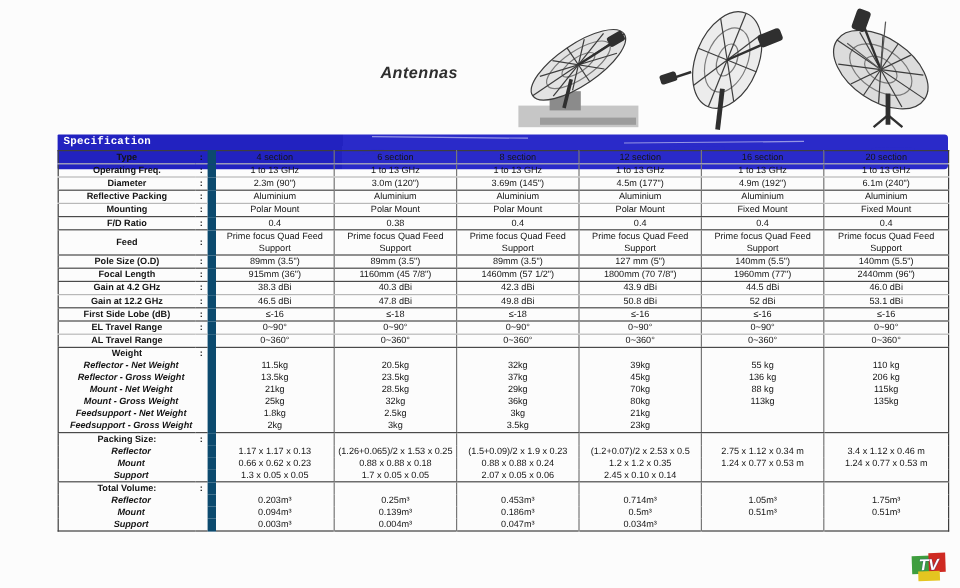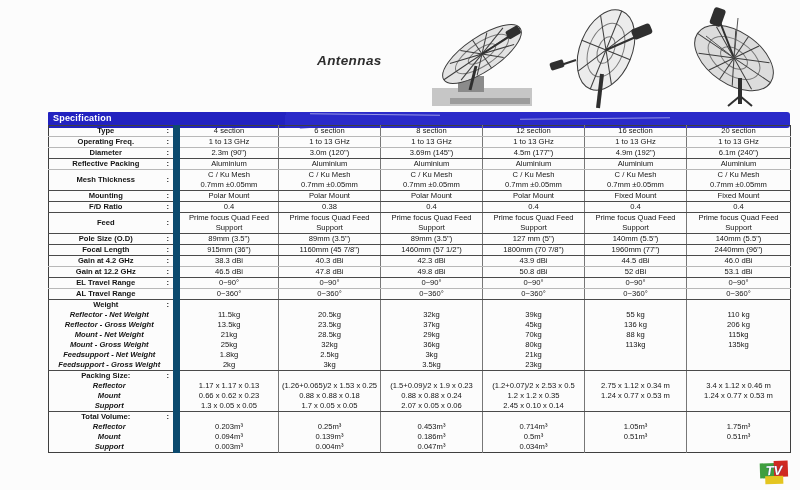--- a/index.html
+++ b/index.html
@@ -7,23 +7,24 @@
     width:800px;height:490px;position:relative;overflow:hidden;
     background:#fcfcfc;font-family:"Liberation Sans",sans-serif;
   }
   .page-title{
     position:absolute;left:317px;top:53px;
     font-size:13.5px;font-weight:bold;font-style:italic;color:#2e2e2e;letter-spacing:.4px;
   }
   .photo{position:absolute;}
   
   .spec-bar{
-    position:absolute;left:48px;top:112px;width:742px;height:16px;
+    position:absolute;left:48px;top:112px;width:742px;height:29px;
     background:linear-gradient(92deg,#2222c0 0 32%,#2a2ac9 32% 100%);
     border-radius:1px 3px 3px 1px;
+    font-family:Liberation Mono, monospace;
   }
   .spec-bar-label{
     color:#ffffff;font-size:9px;font-weight:bold;line-height:13px;padding-left:5px;
     letter-spacing:.2px;
   }
   .streak{position:absolute;background:rgba(255,255,255,.5);height:1px;}
   .streak-1{left:310px;top:114px;width:130px;transform:rotate(.6deg);}
   .streak-2{left:520px;top:118px;width:150px;transform:rotate(-.5deg);}
   .smudge{position:absolute;background:#2a2ac9;border-radius:2px;opacity:.9;}
   .smudge-1{left:299px;top:125px;width:21px;height:3px;transform:rotate(-3deg);}
@@ -174,36 +175,20 @@
           <td class="lbl">Reflective Packing</td>
           <td class="coln">:</td>
           <td class="val">Aluminium</td>
           <td class="val">Aluminium</td>
           <td class="val">Aluminium</td>
           <td class="val">Aluminium</td>
           <td class="val">Aluminium</td>
           <td class="val">Aluminium</td>
         </tr>
         <tr class="sep-dark">
-          <td class="lbl">Mesh Thickness</td>
-          <td class="coln">:</td>
-          <td class="val">C / Ku Mesh
-0.7mm ±0.05mm</td>
-          <td class="val">C / Ku Mesh
-0.7mm ±0.05mm</td>
-          <td class="val">C / Ku Mesh
-0.7mm ±0.05mm</td>
-          <td class="val">C / Ku Mesh
-0.7mm ±0.05mm</td>
-          <td class="val">C / Ku Mesh
-0.7mm ±0.05mm</td>
-          <td class="val">C / Ku Mesh
-0.7mm ±0.05mm</td>
-        </tr>
-        <tr class="sep-dark">
           <td class="lbl">Mounting</td>
           <td class="coln">:</td>
           <td class="val">Polar Mount</td>
           <td class="val">Polar Mount</td>
           <td class="val">Polar Mount</td>
           <td class="val">Polar Mount</td>
           <td class="val">Fixed Mount</td>
           <td class="val">Fixed Mount</td>
         </tr>
         <tr class="sep-dark">
@@ -265,20 +250,30 @@
         <tr class="sep-dark">
           <td class="lbl">Gain at 12.2 GHz</td>
           <td class="coln">:</td>
           <td class="val">46.5 dBi</td>
           <td class="val">47.8 dBi</td>
           <td class="val">49.8 dBi</td>
           <td class="val">50.8 dBi</td>
           <td class="val">52 dBi</td>
           <td class="val">53.1 dBi</td>
         </tr>
+        <tr class="sep-dark">
+          <td class="lbl">First Side Lobe (dB)</td>
+          <td class="coln">:</td>
+          <td class="val">≤-16</td>
+          <td class="val">≤-18</td>
+          <td class="val">≤-18</td>
+          <td class="val">≤-16</td>
+          <td class="val">≤-16</td>
+          <td class="val">≤-16</td>
+        </tr>
         <tr class="sep-light">
           <td class="lbl">EL Travel Range</td>
           <td class="coln">:</td>
           <td class="val">0~90°</td>
           <td class="val">0~90°</td>
           <td class="val">0~90°</td>
           <td class="val">0~90°</td>
           <td class="val">0~90°</td>
           <td class="val">0~90°</td>
         </tr>

